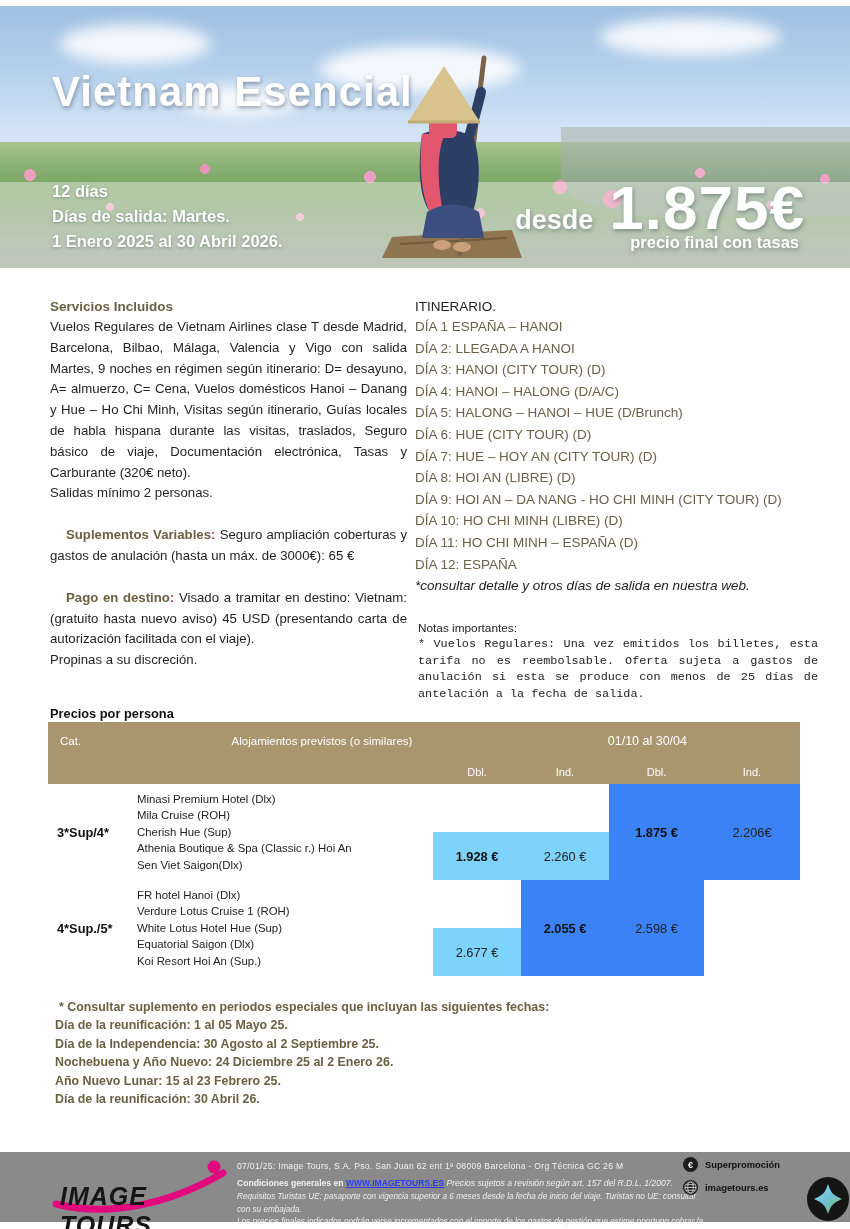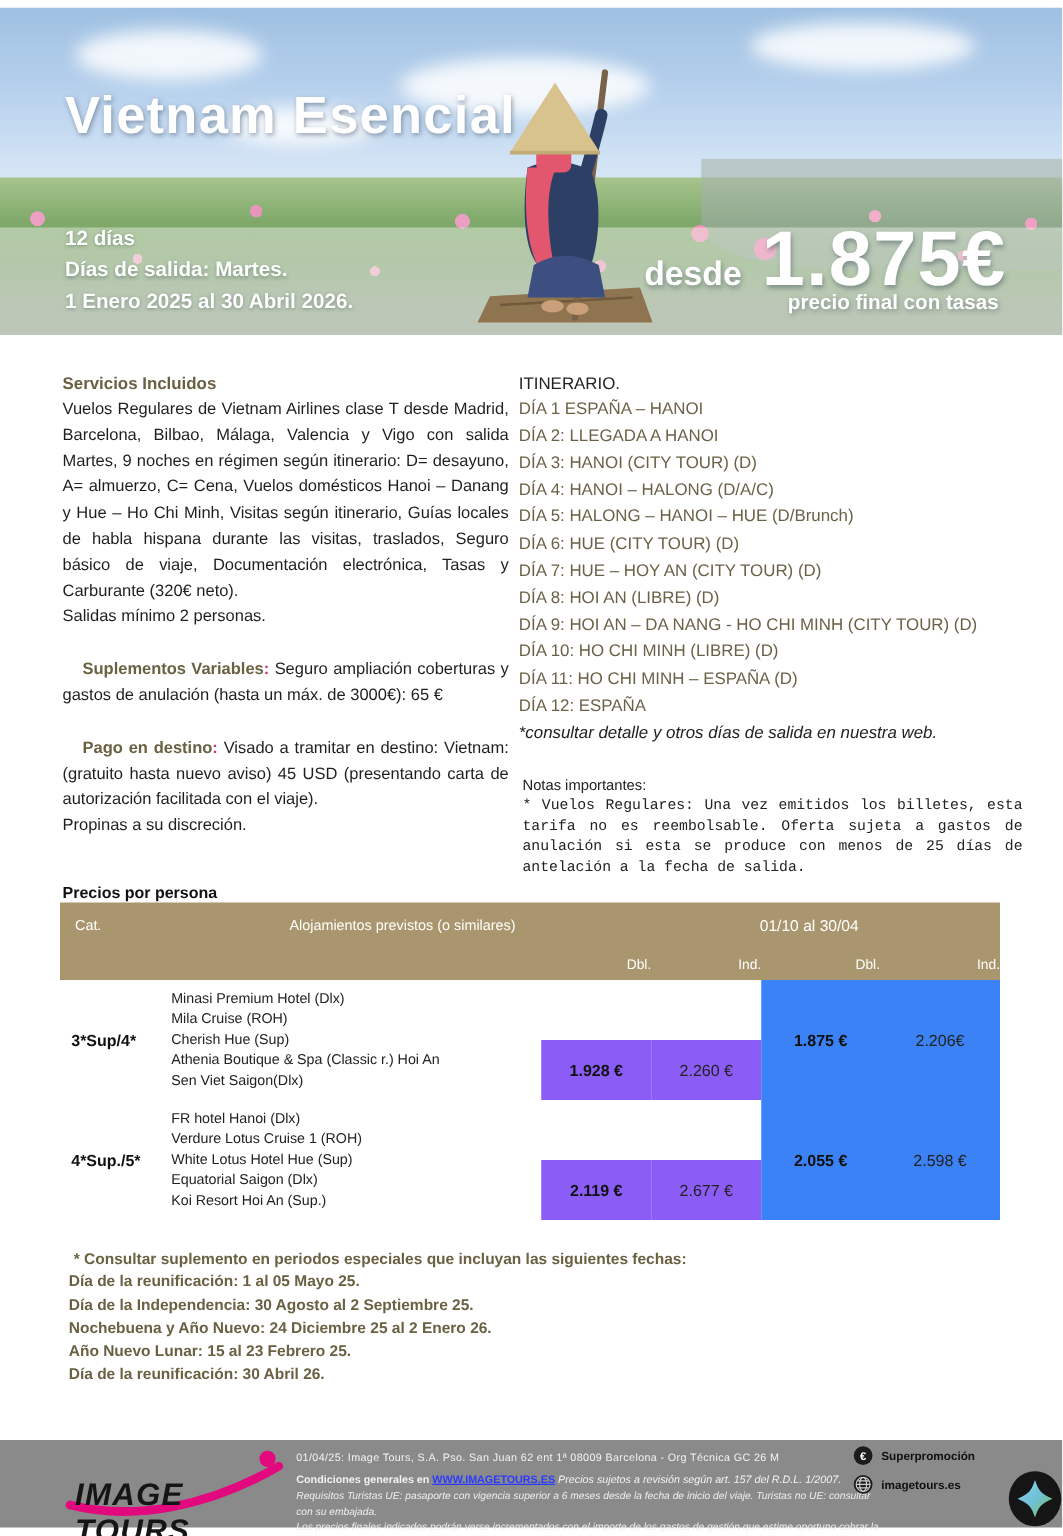--- a/index.html
+++ b/index.html
@@ -60,27 +60,27 @@
 
   
   .table-title{position:absolute;left:50px;top:706px;font-size:12.8px;font-weight:bold;color:#111;}
   .ptable{position:absolute;left:48px;top:722px;width:752px;}
   .pt-head{background:#aa966e;color:#fff;}
   .pt-head-r1{display:grid;grid-template-columns:85px 300px 176px 191px;height:38px;align-items:center;gap:39px;}
   .pt-head-r2{display:grid;grid-template-columns:85px 300px 88px 88px 95px 96px;height:24px;align-items:center;}
   .pt-cat-h{padding-left:12px;font-size:11.5px;}
   .pt-hotels-h{text-align:center;font-size:11.5px;}
   .pt-period{text-align:right;font-size:12.5px;}
-  .pt-sub{text-align:right;font-size:11px;}
+  .pt-sub{text-align:center;font-size:11px;}
   .pt-row{display:grid;grid-template-columns:85px 300px 88px 88px 95px 96px;min-height:87px;background:#fff;}
   .pt-cat{display:flex;align-items:center;padding-left:9px;font-size:12.8px;font-weight:bold;color:#111;}
   .pt-hotels{padding:7px 0 7px 4px;font-size:11.4px;line-height:16.4px;color:#222;}
   .pt-price{display:flex;align-items:center;justify-content:center;font-size:12.8px;color:#222;}
   .pt-price.bold{font-weight:bold;color:#111;}
-  .bg1{background:#8b5cf6;margin-top:48px;}
+  .bg1{background:#7dd3fc;margin-top:48px;}
   .bg2{background:#3b82f6;}
 
   
   .special{position:absolute;left:55px;top:998px;font-size:12.4px;font-weight:bold;
            color:#6a6143;line-height:18.4px;}
   .special .lead{padding-left:4px;}
 
   
   .footer{position:absolute;left:0;top:1152px;width:850px;height:70px;background:#8a8a8a;}
   .logo{position:absolute;left:48px;top:8px;width:195px;height:54px;}
@@ -219,21 +219,20 @@
 
     <div class="pt-row">
       <div class="pt-cat">4*Sup./5*</div>
       <div class="pt-hotels">
         <div>FR hotel Hanoi (Dlx)</div>
         <div>Verdure Lotus Cruise 1 (ROH)</div>
         <div>White Lotus Hotel Hue (Sup)</div>
         <div>Equatorial Saigon (Dlx)</div>
         <div>Koi Resort Hoi An (Sup.)</div>
       </div>
-      <div class="pt-price bold bg1">2.119 €</div>
       <div class="pt-price bg1">2.677 €</div>
       <div class="pt-price bold bg2">2.055 €</div>
       <div class="pt-price bg2">2.598 €</div>
     </div>
   </div>
 
   <div class="special">
     <div class="lead">* Consultar suplemento en periodos especiales que incluyan las siguientes fechas:</div>
     <div>Día de la reunificación: 1 al 05  Mayo 25.</div>
     <div>Día de la Independencia: 30 Agosto al 2 Septiembre 25.</div>
@@ -245,21 +244,21 @@
   <div class="footer">
     <div class="logo">
       <svg width="195" height="54" viewBox="0 0 195 54">
         <path d="M8,44 C60,57 120,45 175,13" stroke="#e2097f" stroke-width="7" fill="none" stroke-linecap="round"></path>
         <circle cx="166" cy="7" r="6.5" fill="#e2097f"></circle>
       </svg>
       <span class="logo-text">IMAGE TOURS</span>
     </div>
 
     <div class="foot-mid">
-      <div class="foot-line1">01/04/25:  Image Tours, S.A.  Pso. San Juan 62 ent 1ª 08009 Barcelona - Org Técnica GC 26 M</div>
+      <div class="foot-line1">07/01/25:  Image Tours, S.A.  Pso. San Juan 62 ent 1ª 08009 Barcelona - Org Técnica GC 26 M</div>
       <div class="foot-line2"><span class="b">Condiciones generales en </span><span class="foot-link">WWW.IMAGETOURS.ES</span><span style="font-style:italic"> Precios sujetos a revisión según art. 157 del R.D.L. 1/2007.</span></div>
       <div class="foot-it">Requisitos Turistas UE: pasaporte con vigencia superior a 6 meses desde la fecha de inicio del viaje. Turistas no UE: consultar con su embajada.</div>
       <div class="foot-it">Los precios finales indicados podrán verse incrementados con el importe de los gastos de gestión que estime oportuno cobrar la agencia de viajes minorista.</div>
     </div>
 
     <div class="foot-right">
       <div class="fr-row">
         <span class="circle-ic">€</span>
         <span class="fr-label">Superpromoción</span>
       </div>

